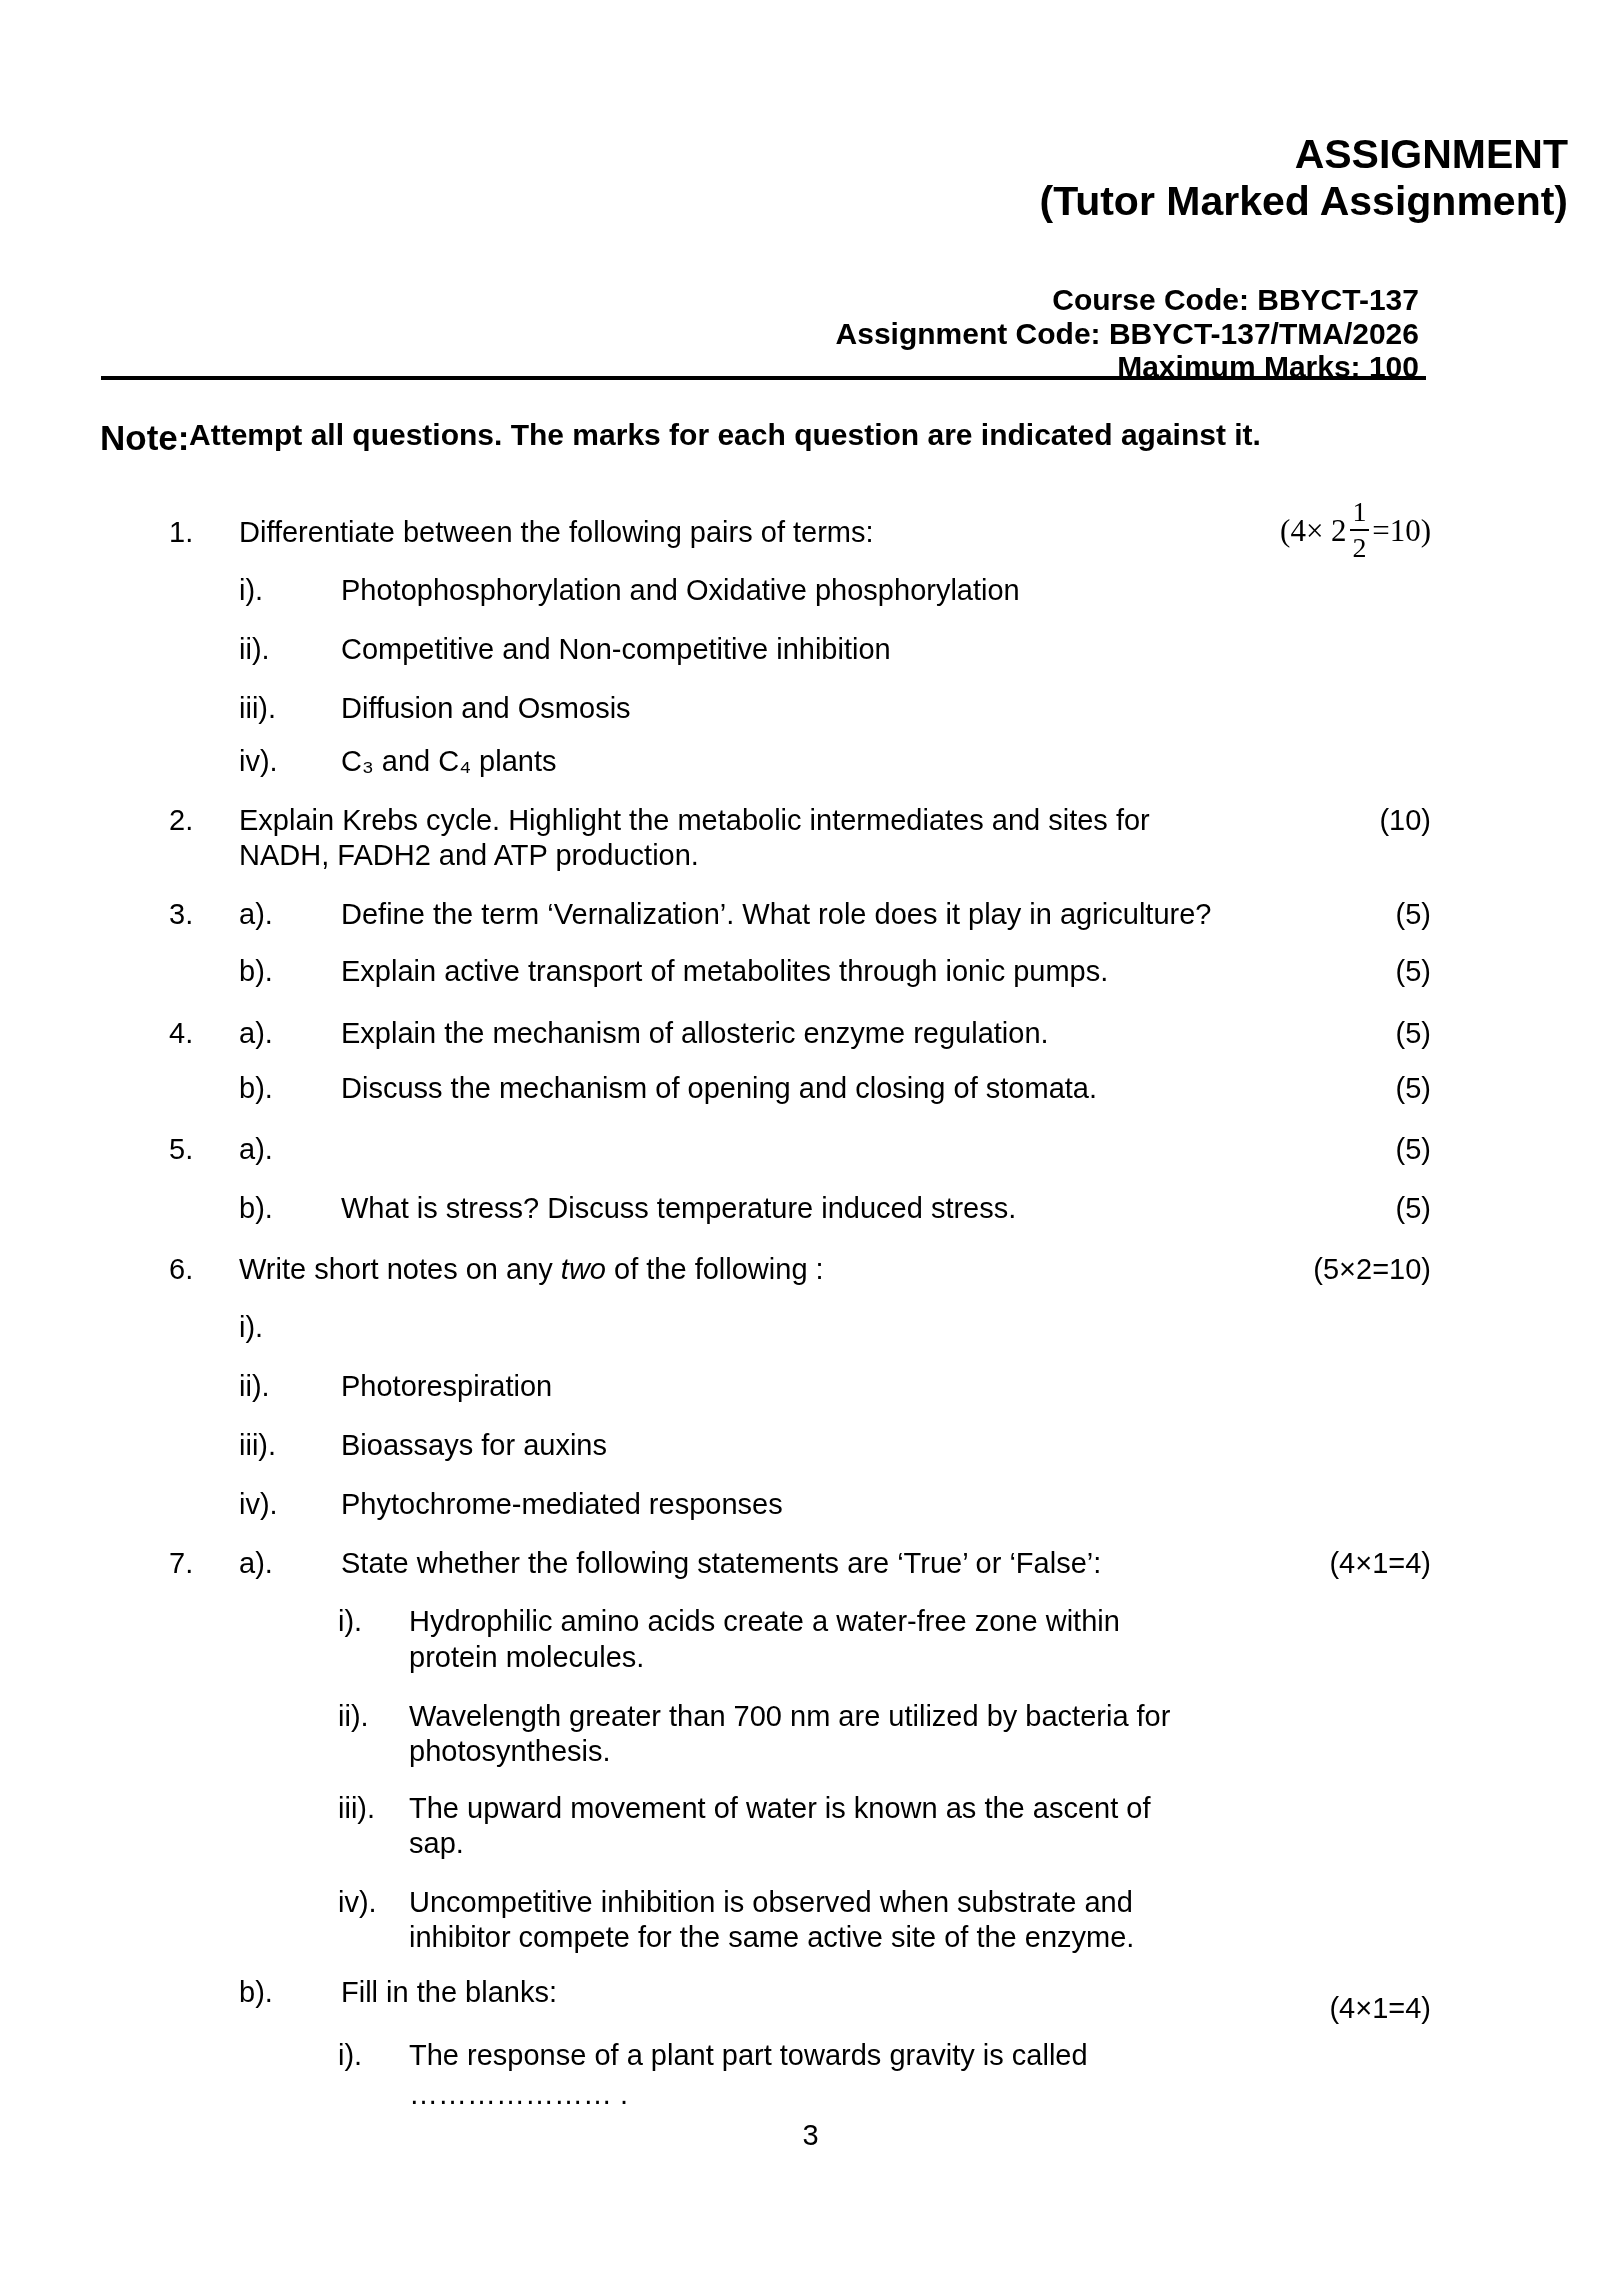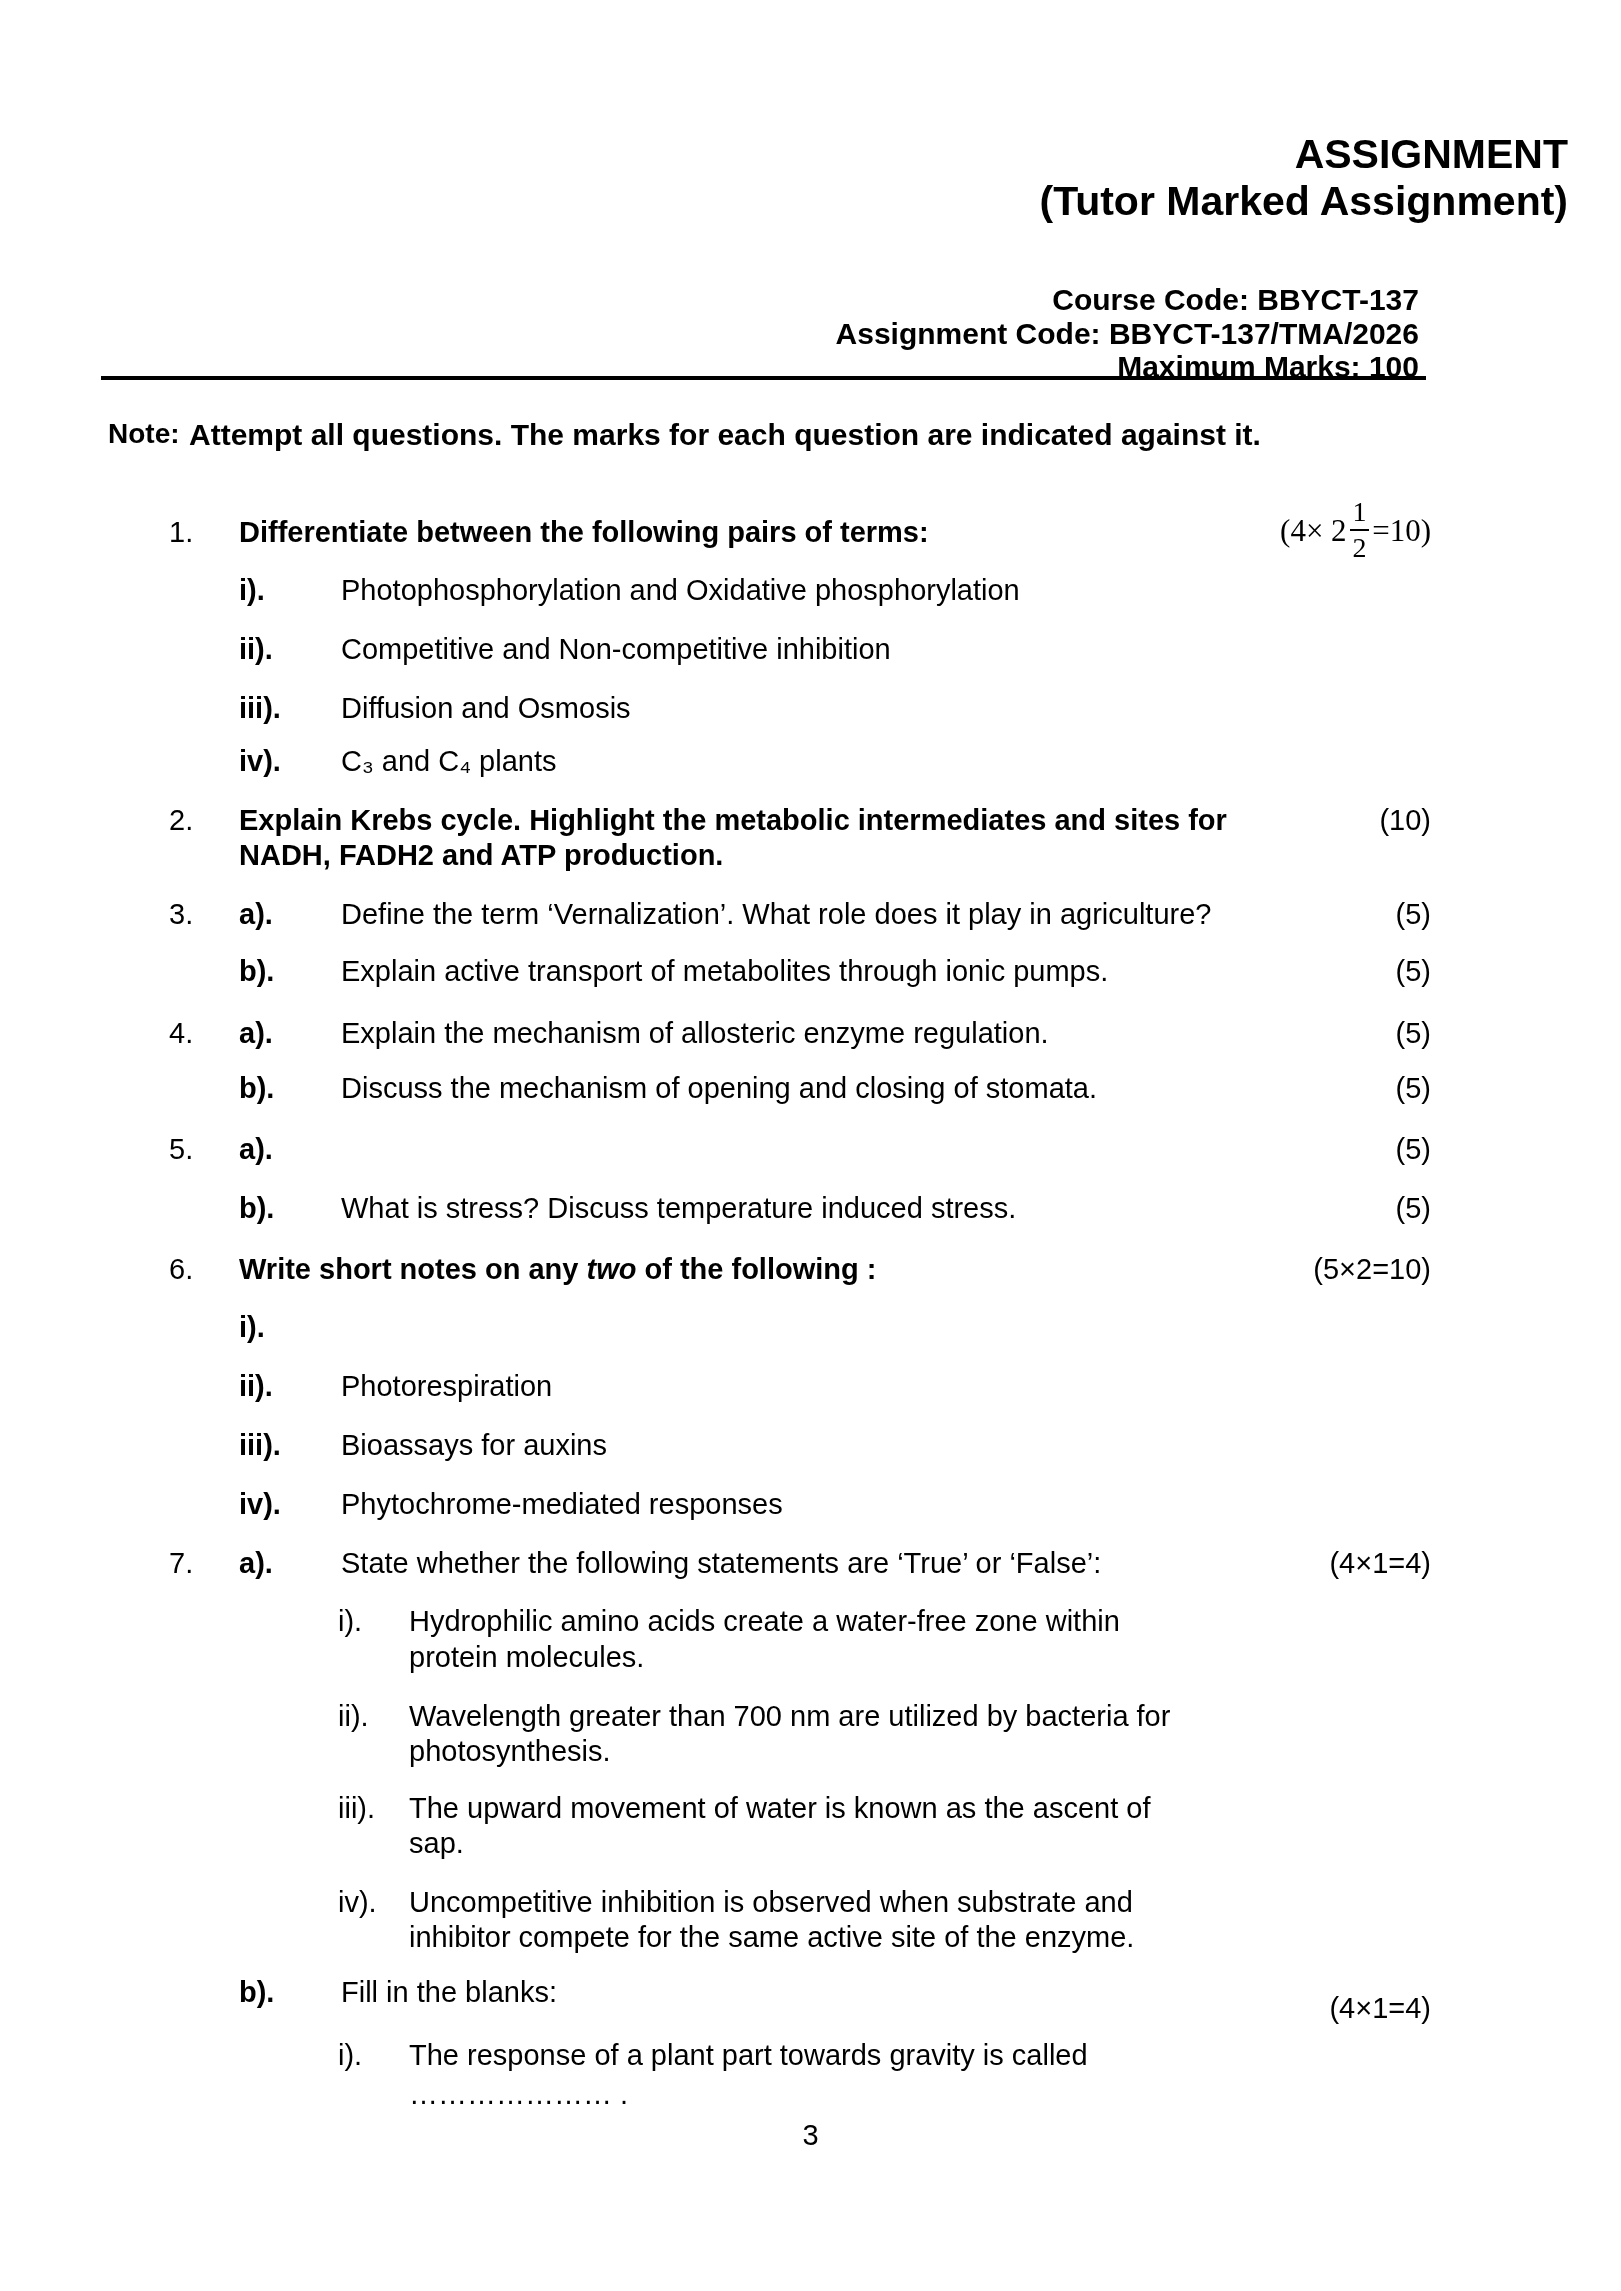--- a/index.html
+++ b/index.html
@@ -10,24 +10,24 @@
     background:#ffffff;
     color:#000000;
     font-family:"Liberation Sans","DejaVu Sans",sans-serif;
     font-size:29px;
     overflow:hidden;
   }
   .abs{position:absolute;white-space:nowrap;}
   .title{left:53px;width:1515px;text-align:right;font-weight:bold;font-size:41px;}
   .hdr{right:202px;text-align:right;font-weight:bold;font-size:30px;}
   .rule{position:absolute;left:101px;top:376px;width:1325px;height:3.9px;background:#000;}
-  .note-label{left:108px;font-weight:bold;font-size:28px;text-align:center;}
+  .note-label{left:100px;font-weight:bold;font-size:35px;text-align:center;}
   .note-text{left:189px;font-weight:bold;font-size:30px;}
   .qnum{left:169px;}
-  .l1{left:239px;font-weight:bold;}
+  .l1{left:239px;}
   .l1text{left:341px;}
   .l2{left:338px;}
   .l2text{left:409px;}
   .marks{right:190px;text-align:right;}
   .marks-frac{
     right:190px;text-align:right;
     font-family:"Liberation Serif","DejaVu Serif",serif;
     font-size:31px;
   }
   .frac{display:inline-block;vertical-align:-0.55em;text-align:center;line-height:1;margin:0 2.9px;font-size:28px;}

